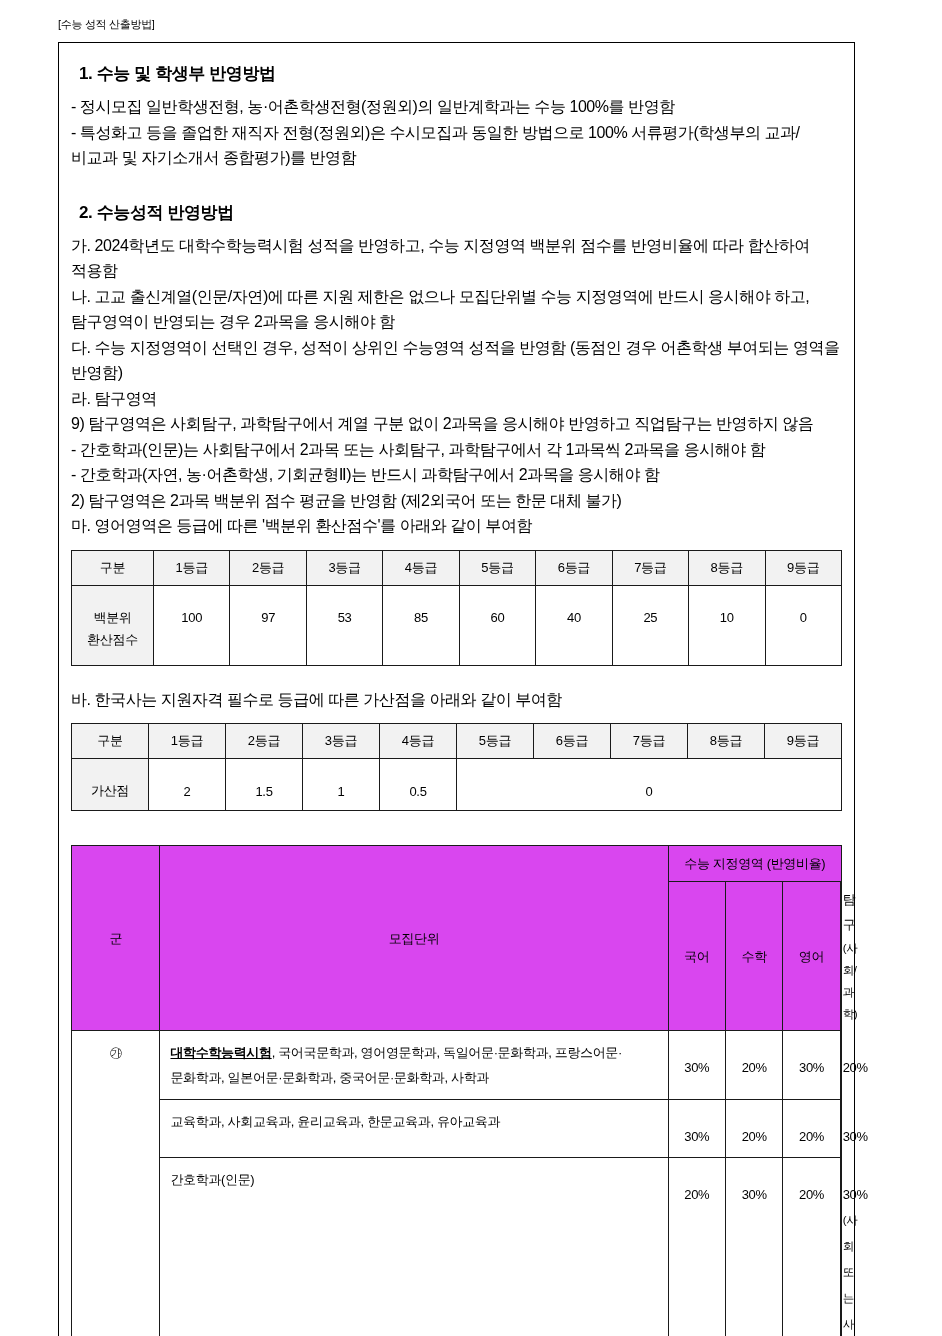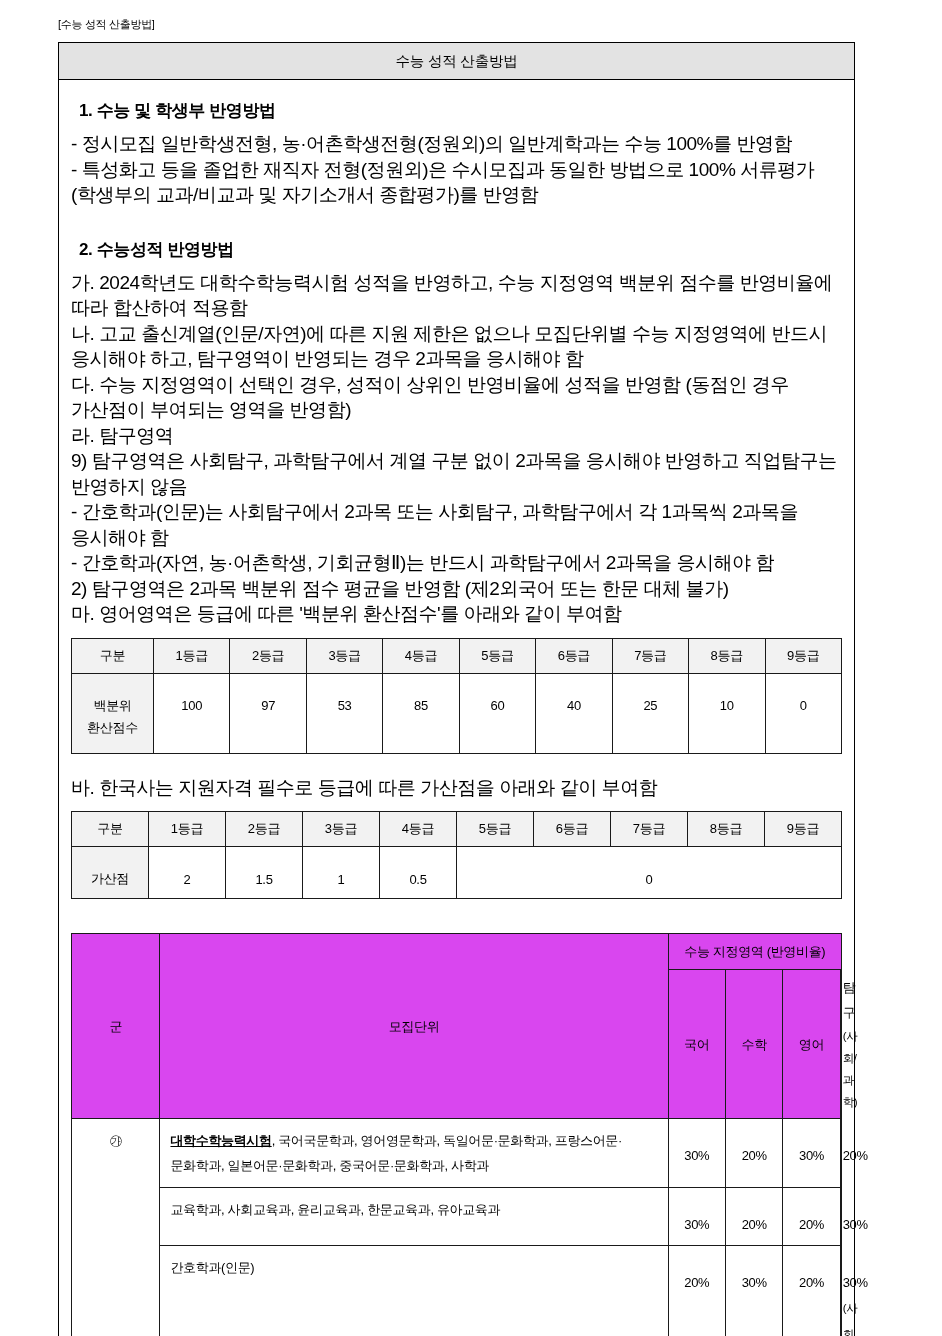--- a/index.html
+++ b/index.html
@@ -53,21 +53,21 @@
 
   
   .sec-title {
     font-size: 17px;
     font-weight: bold;
     letter-spacing: -0.4px;
     line-height: 25px;
     margin: 8px;
   }
   .para {
-    font-size: 19px;
+    font-size: 16px;
     letter-spacing: -0.45px;
     line-height: 25.5px;
     margin: 0;
     word-break: keep-all;
   }
   .gap-sm { height: 11px; }
   .gap-md { height: 21px; }
   .gap-lg { height: 34px; }
 
   
@@ -166,34 +166,33 @@
 </style>
 </head>
 <body>
 
 <div class="page">
 
   <div class="doc-heading">[수능 성적 산출방법]</div>
 
   <div class="outer-box">
 
-    <div class="title-band">수능 성적 산출방법</div>
 
     <div class="body-area">
 
       <div class="sec-title">1. 수능 및 학생부 반영방법</div>
       <div class="para">- 정시모집 일반학생전형, 농·어촌학생전형(정원외)의 일반계학과는 수능 100%를 반영함</div>
       <div class="para">- 특성화고 등을 졸업한 재직자 전형(정원외)은 수시모집과 동일한 방법으로 100% 서류평가(학생부의 교과/비교과 및 자기소개서 종합평가)를 반영함</div>
 
       <div class="gap-md"></div>
 
       <div class="sec-title">2. 수능성적 반영방법</div>
       <div class="para">가. 2024학년도 대학수학능력시험 성적을 반영하고, 수능 지정영역 백분위 점수를 반영비율에 따라 합산하여 적용함</div>
       <div class="para">나. 고교 출신계열(인문/자연)에 따른 지원 제한은 없으나 모집단위별 수능 지정영역에 반드시 응시해야 하고, 탐구영역이 반영되는 경우 2과목을 응시해야 함</div>
-      <div class="para">다. 수능 지정영역이 선택인 경우, 성적이 상위인 반영비율에 성적을 반영함 (동점인 경우 가산점이 부여되는 영역을 반영함)</div>
+      <div class="para">다. 수능 지정영역이 선택인 경우, 성적이 상위인 수능영역 성적을 반영함 (동점인 경우 어촌학생 부여되는 영역을 반영함)</div>
       <div class="para">라. 탐구영역</div>
       <div class="para">9) 탐구영역은 사회탐구, 과학탐구에서 계열 구분 없이 2과목을 응시해야 반영하고 직업탐구는 반영하지 않음</div>
       <div class="para">- 간호학과(인문)는 사회탐구에서 2과목 또는 사회탐구, 과학탐구에서 각 1과목씩 2과목을 응시해야 함</div>
       <div class="para">- 간호학과(자연, 농·어촌학생, 기회균형Ⅱ)는 반드시 과학탐구에서 2과목을 응시해야 함</div>
       <div class="para">2) 탐구영역은 2과목 백분위 점수 평균을 반영함 (제2외국어 또는 한문 대체 불가)</div>
       <div class="para">마. 영어영역은 등급에 따른 '백분위 환산점수'를 아래와 같이 부여함</div>
 
       <div class="gap-sm"></div>
 
       <table class="tbl grade-tbl">

